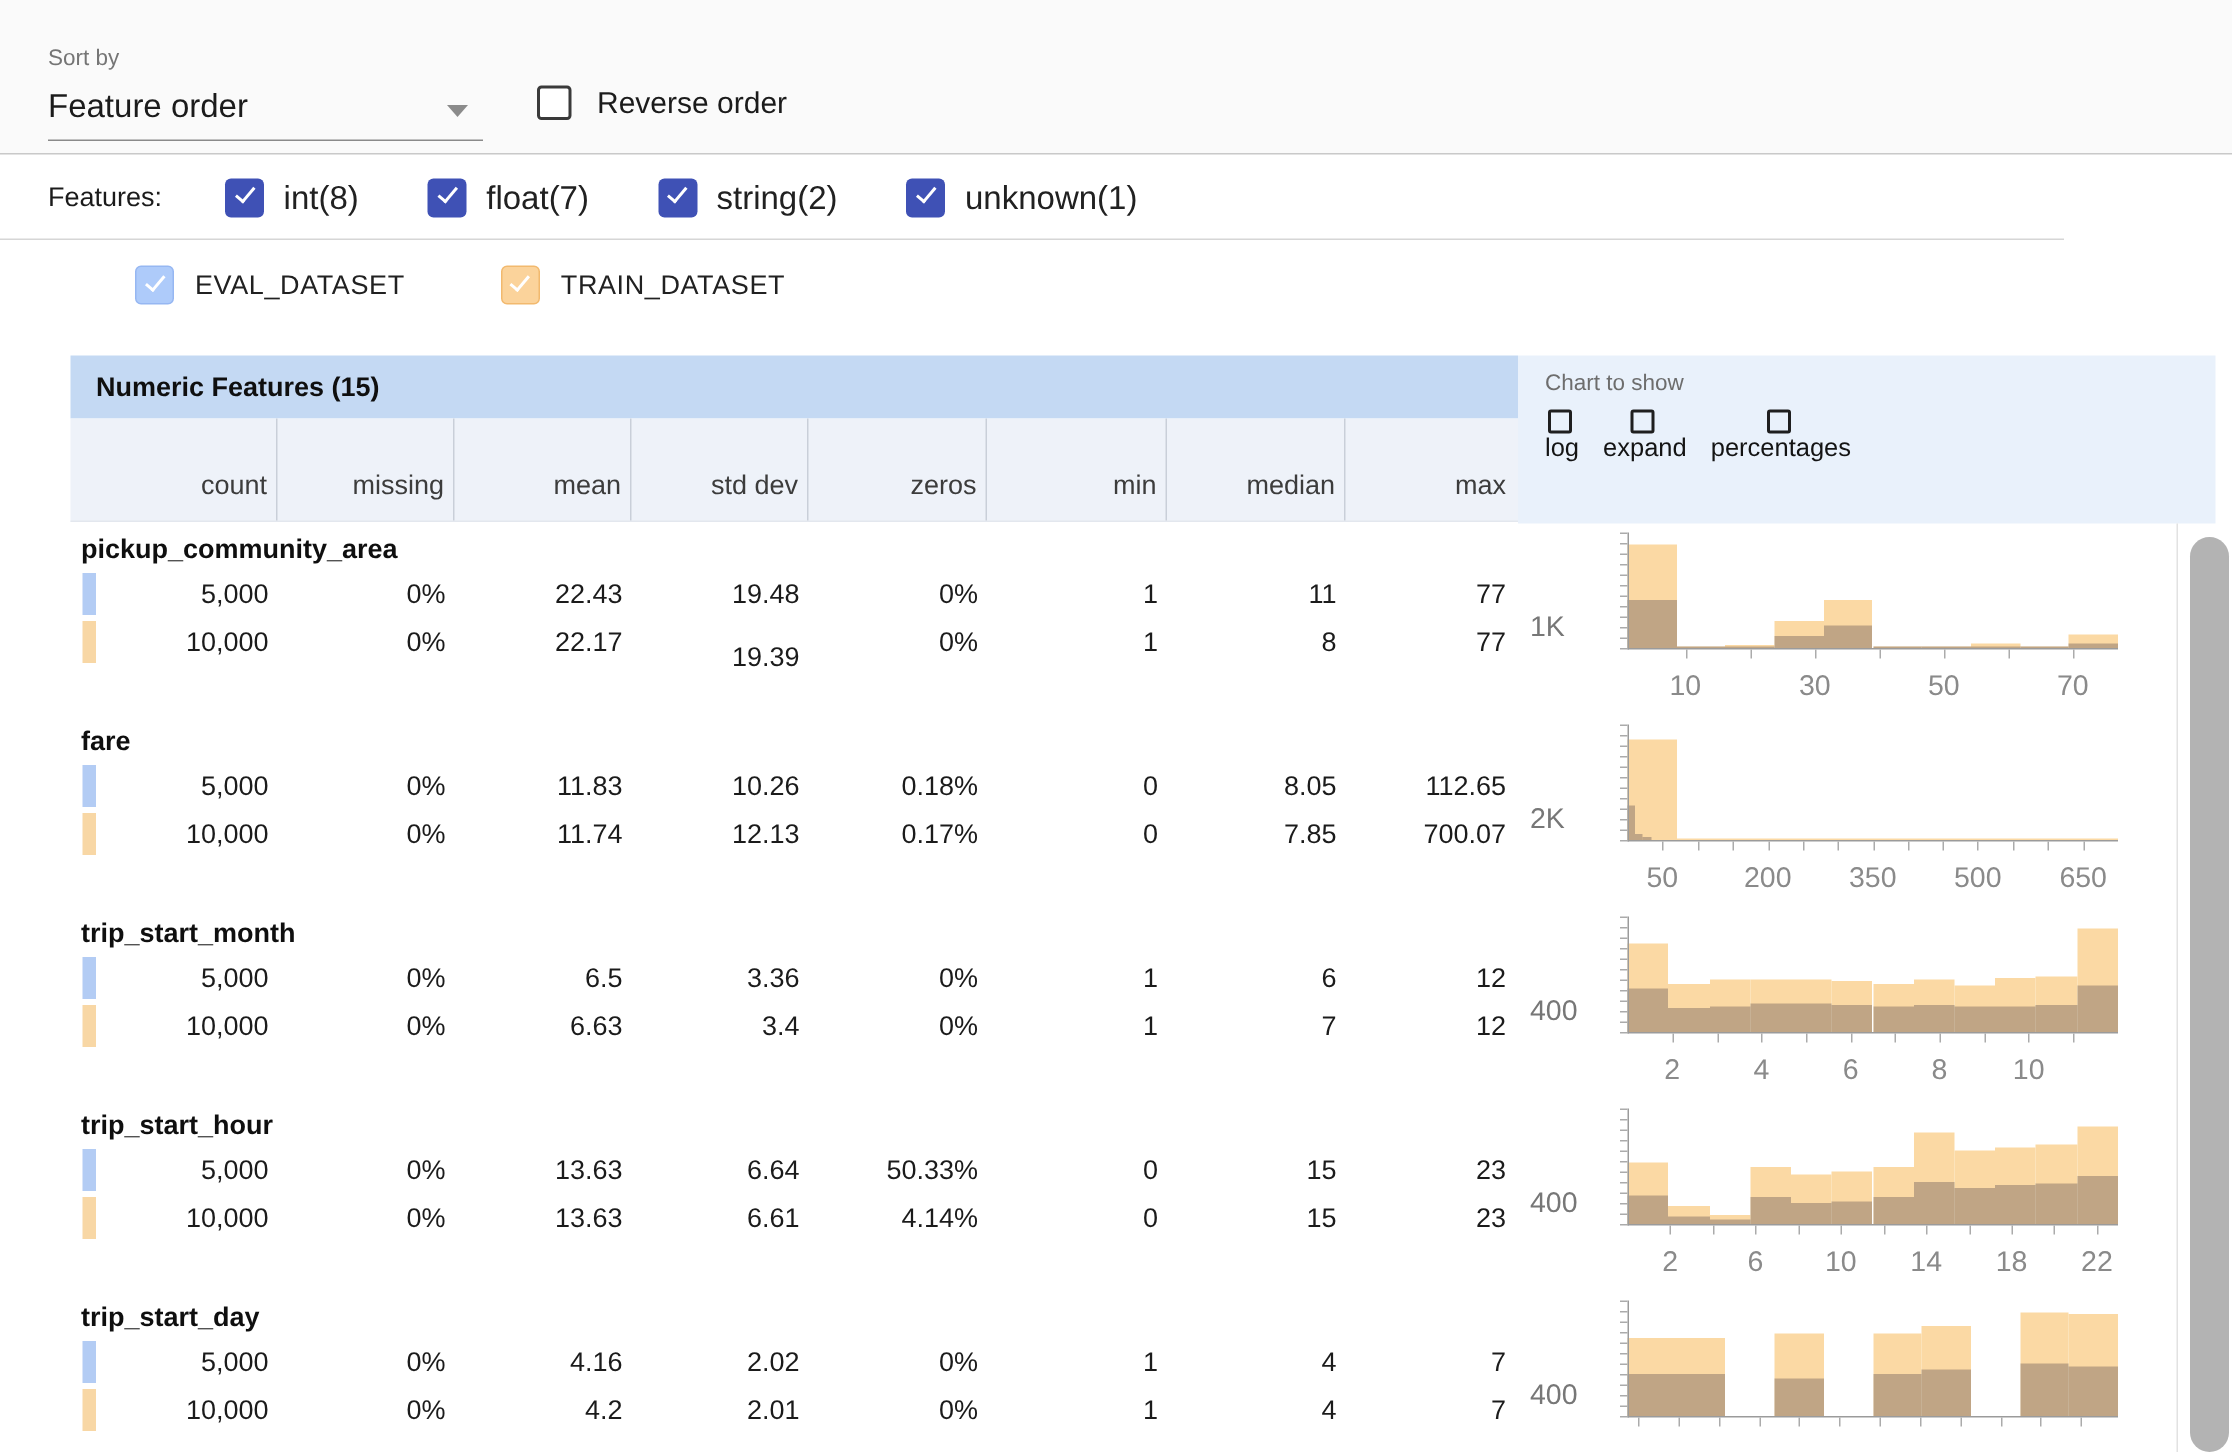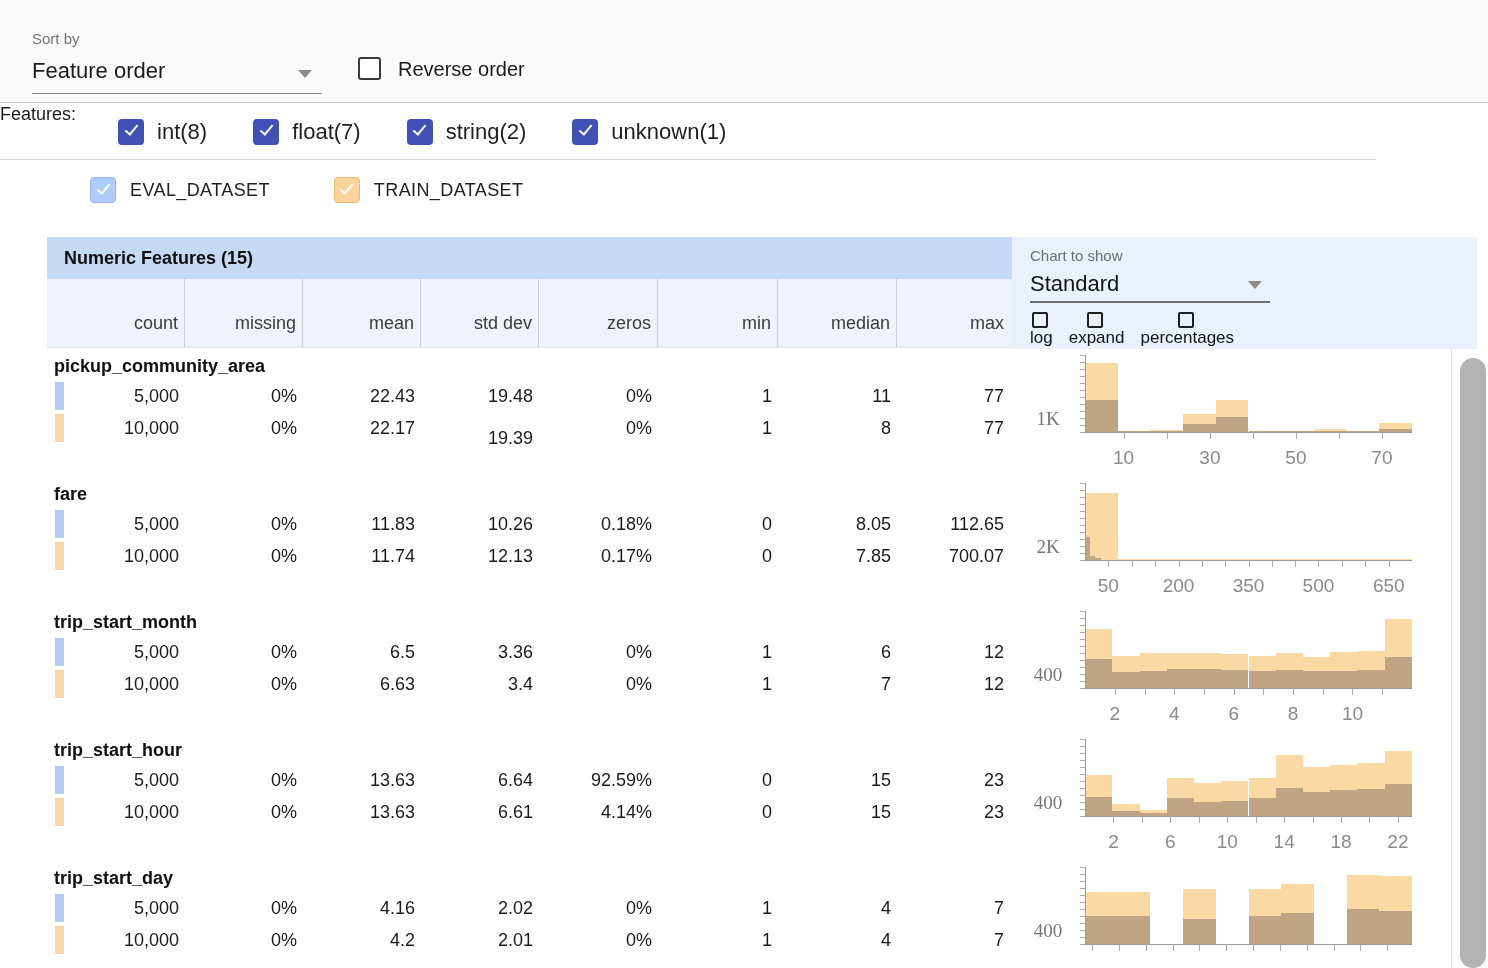--- a/index.html
+++ b/index.html
@@ -21,21 +21,21 @@
   .reverse-label { position:absolute; left:398px; top:58px; font-size:20px; color:#1b1b1b; }
   .search-input { position:absolute; left:565px; top:50px; width:480px; height:42px;
                   border:none; border-bottom:1px solid #9a9a9a; background:transparent;
                   font-size:21px; color:#212121; outline:none;
                   font-family:"Liberation Sans", sans-serif; }
   .search-input::placeholder { color:#9e9e9e; }
 
   
   .features-bar { position:absolute; left:0; top:104px; width:1376px; height:56px;
                   background:#fff; border-bottom:1px solid #d6d6d6;
-                  display:flex; }
+                  display:flex; align-items:center; padding-left:32px; }
   .features-label { font-size:18px; color:#1b1b1b; margin-right:42px; }
   .filter-item { display:flex; align-items:center; margin-right:46px; cursor:pointer; }
   .filter-cbx { width:26px; height:26px; border-radius:4px; background:#3f51b5; }
   .check { display:block; width:7px; height:13px; border:solid #fff;
            border-width:0 2.5px 2.5px 0; transform:rotate(40deg); margin:3px auto 0; }
   .filter-item .lbl { font-size:22px; margin-left:13px; }
 
   
   .legend-bar { position:absolute; left:90px; top:161px; height:58px;
                 display:flex; align-items:center; }
@@ -74,22 +74,22 @@
                   color:#0f0f0f; height:32px; }
   .stat-row { position:relative; display:flex; height:32px; align-items:center; }
   .marker { position:absolute; left:8px; top:2px; width:9px; height:28px; }
   .stat-cell { text-align:right; font-size:18px; color:#1b1b1b; padding-right:6px; flex:none; }
 
   
   .charts { position:absolute; left:1020px; top:348px; width:432px; }
   .chart { position:relative; height:128px; }
   .yaxis { position:absolute; left:65px; top:7px; width:1px; height:78px; background:#9b9b9b; }
   .ytick { position:absolute; left:60px; width:5px; height:1px; background:#ababab; }
-  .ylabel { position:absolute; left:0; width:56px; top:60px; text-align:center;
-            font-size:19px; color:#777;font-family:Liberation Serif, serif; }
+  .ylabel { position:absolute; left:0; width:56px; top:60px; text-align:left;
+            font-size:19px; color:#777; }
   .xaxis { position:absolute; left:65px; top:84px; width:327px; height:1px; background:#9b9b9b; }
   .xtick { position:absolute; top:85px; width:1px; height:6px; background:#ababab; }
   .xlabel { position:absolute; top:99px; font-size:19px; color:#8a8a8a;
             transform:translateX(-50%); }
   .bar { position:absolute; }
 
   
   .scroll-track { position:absolute; left:1451px; top:349px; width:1px; height:619px; background:#e2e2e2; }
   .scroll-thumb { position:absolute; left:1460px; top:358px; width:26px; height:610px;
                   background:#b3b3b3; border-radius:13px; cursor:pointer; }
@@ -149,24 +149,20 @@
         <span class="check"></span>
       </div>
       <span class="lbl">TRAIN_DATASET</span>
     </div>
   </div>
 
 <div class="table-title">Numeric Features (15)</div>
 
 <div class="chart-panel">
   <div class="panel-label">Chart to show</div>
-  <div class="panel-select">
-    <span class="val">Standard</span>
-    <span class="dd-arrow"></span>
-  </div>
   <div class="panel-checks" id="panel-checks">
       <span class="opt">
         <span class="panel-cbx"></span>
         <span>log</span>
       </span>
       <span class="opt">
         <span class="panel-cbx"></span>
         <span>expand</span>
       </span>
       <span class="opt">
@@ -264,21 +260,21 @@
       </div>
     </div>
     <div class="feature-block">
       <div class="feature-name">trip_start_hour</div>
       <div class="stat-row">
         <div class="marker" style="background: rgb(179, 204, 244);"></div>
         <div class="stat-cell" style="width: 138px;">5,000</div>
         <div class="stat-cell" style="width: 118px;">0%</div>
         <div class="stat-cell" style="width: 118px;">13.63</div>
         <div class="stat-cell" style="width: 118px;">6.64</div>
-        <div class="stat-cell" style="width: 119px;">92.59%</div>
+        <div class="stat-cell" style="width: 119px;">50.33%</div>
         <div class="stat-cell" style="width: 120px;">0</div>
         <div class="stat-cell" style="width: 119px;">15</div>
         <div class="stat-cell" style="width: 113px;">23</div>
       </div>
       <div class="stat-row">
         <div class="marker" style="background: rgb(248, 215, 165);"></div>
         <div class="stat-cell" style="width: 138px;">10,000</div>
         <div class="stat-cell" style="width: 118px;">0%</div>
         <div class="stat-cell" style="width: 118px;">13.63</div>
         <div class="stat-cell" style="width: 118px;">6.61</div>

